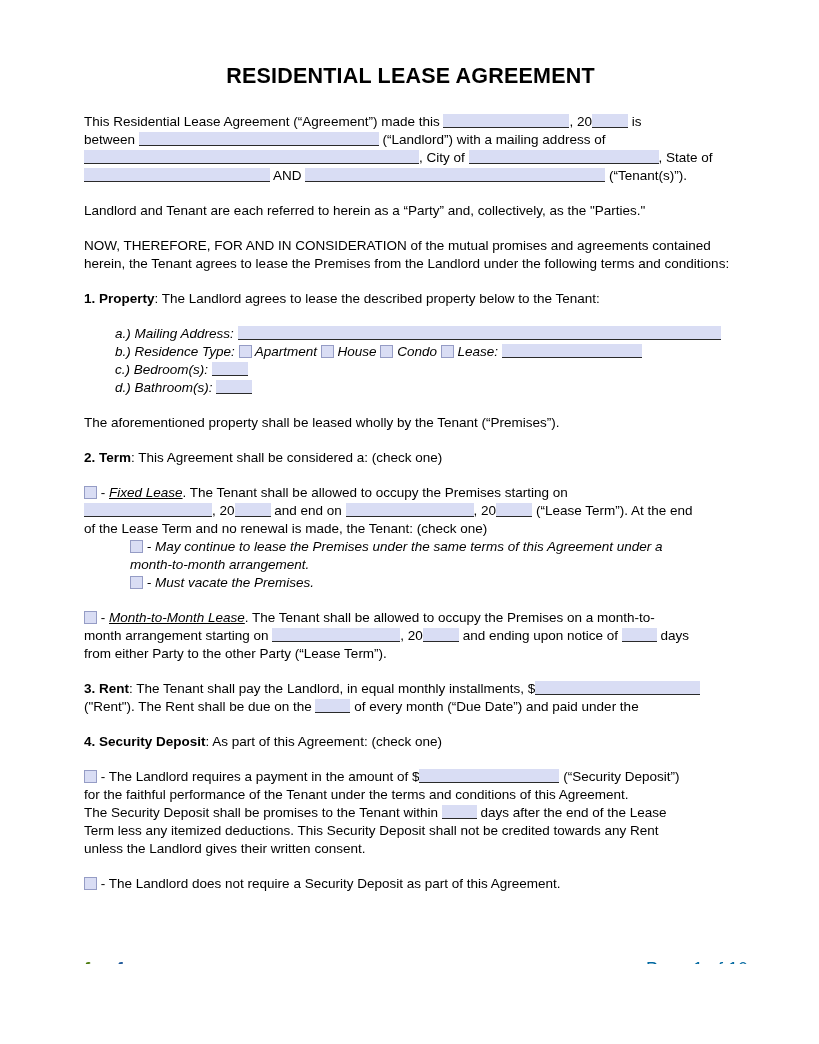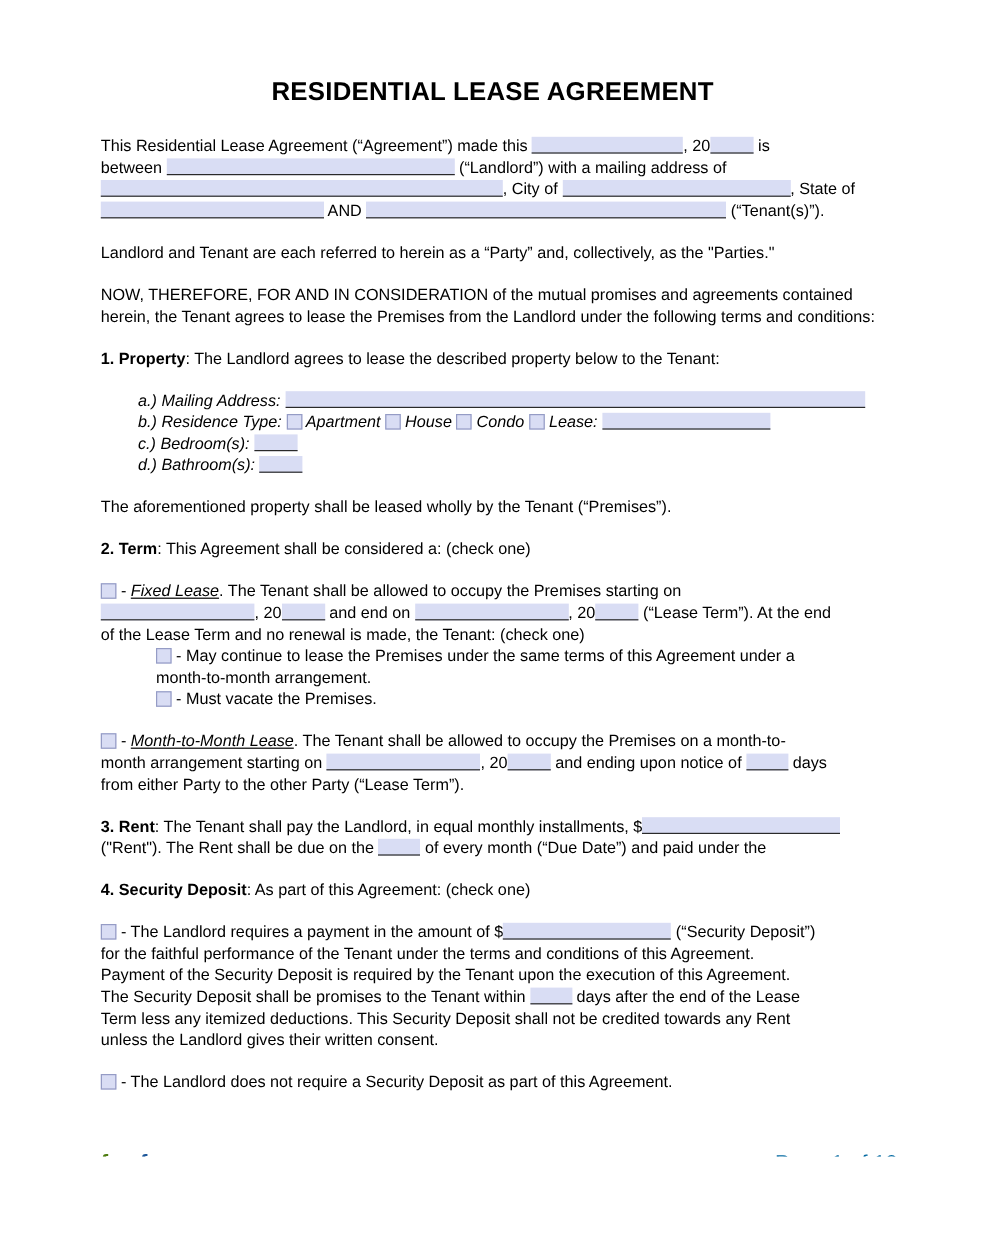--- a/index.html
+++ b/index.html
@@ -13,21 +13,21 @@
     overflow:hidden;
   }
   .content { position:absolute; left:84px; top:64px; width:653px; }
   .doc-title {
     font-size:21.5px; font-weight:700; text-align:center;
     margin:0 0 24px 0; letter-spacing:0.2px;
   }
   .par { margin:0 0 17px 0; }
   .ln { line-height:18px; }
   .list { margin:0 0 17px 31px;font-style:italic; }
-  .indent { padding-left:46px; }
+  .indent { padding-left:46px;font-style:italic; }
   .blank {
     display:inline-block; height:13px;
     background:#d9ddf4;
     border-bottom:1.3px solid #2a2a2a;
     vertical-align:-2px;
   }
   .cb {
     display:inline-block; width:11px; height:11px;
     background:#d9ddf4;
     border:1px solid #959cc5;
@@ -107,21 +107,20 @@
       <div class="ln"><span>("Rent"). The Rent shall be due on the </span><span class="blank" style="width:35px"></span><span> of every month (“Due Date”) and paid under the</span></div>
     </div>
 
     <div class="par">
       <div class="ln"><span class="bold">4. Security Deposit</span><span>: As part of this Agreement: (check one)</span></div>
     </div>
 
     <div class="par">
       <div class="ln"><span class="cb"></span><span> - The Landlord requires a payment in the amount of $</span><span class="blank" style="width:140px"></span><span> (“Security Deposit”)</span></div>
       <div class="ln"><span>for the faithful performance of the Tenant under the terms and conditions of this Agreement.</span></div>
-      <div class="ln"><span>Payment of the Security Deposit is required by the Tenant upon the execution of this Agreement.</span></div>
       <div class="ln"><span>The Security Deposit shall be promises to the Tenant within </span><span class="blank" style="width:35px"></span><span> days after the end of the Lease</span></div>
       <div class="ln"><span>Term less any itemized deductions. This Security Deposit shall not be credited towards any Rent</span></div>
       <div class="ln"><span>unless the Landlord gives their written consent.</span></div>
     </div>
 
     <div class="par">
       <div class="ln"><span class="cb"></span><span> - The Landlord does not require a Security Deposit as part of this Agreement.</span></div>
     </div>
 
   </div>

